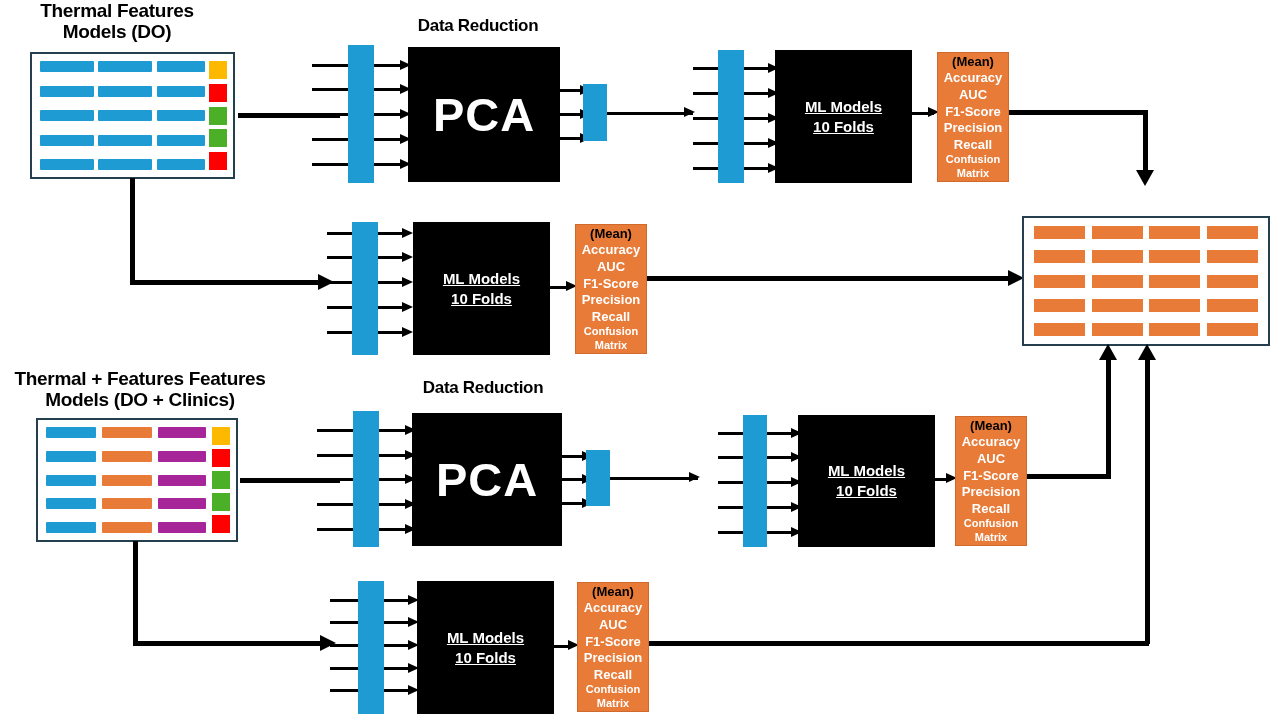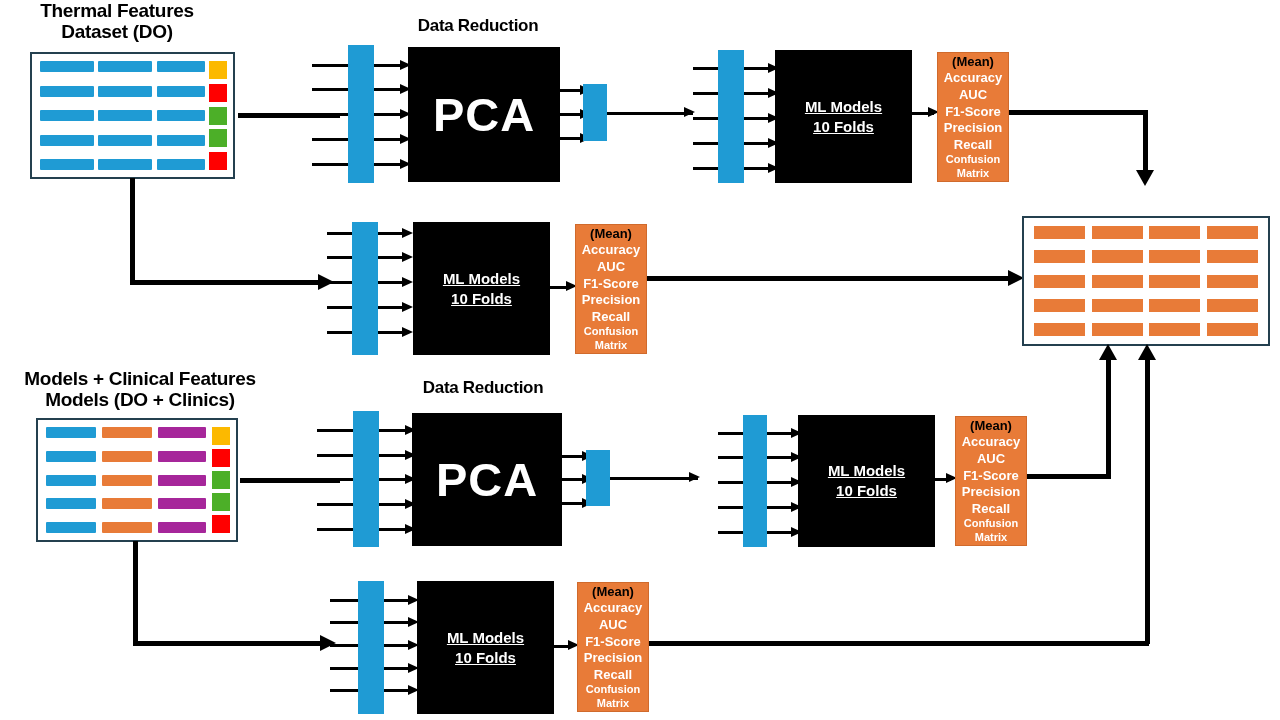--- a/index.html
+++ b/index.html
@@ -64,21 +64,21 @@
            border-bottom:16px solid #000;}
   .feed{position:absolute;background:#000;height:2.6px;}
 </style>
 </head>
 <body>
 
 <div id="canvas">
 
   <div class="lbl" style="left:8px;top:0;width:218px;font-size:19px;">
     <div>Thermal Features</div>
-    <div>Dataset (DO)</div>
+    <div>Models (DO)</div>
   </div>
 
   <div class="dataset" style="left:30px;top:52px;width:205px;height:127px;">
     <div class="ds-grid">
       <div class="ds-col" style="width:54px;">
         <div class="ds-cell" style="background:#1f9bd4;width:54px;height:11px;"></div>
         <div class="ds-cell" style="background:#1f9bd4;width:54px;height:11px;"></div>
         <div class="ds-cell" style="background:#1f9bd4;width:54px;height:11px;"></div>
         <div class="ds-cell" style="background:#1f9bd4;width:54px;height:11px;"></div>
         <div class="ds-cell" style="background:#1f9bd4;width:54px;height:11px;"></div>
@@ -265,21 +265,21 @@
         <div class="ct-cell" style="width:51px;height:13px;"></div>
         <div class="ct-cell" style="width:51px;height:13px;"></div>
         <div class="ct-cell" style="width:51px;height:13px;"></div>
         <div class="ct-cell" style="width:51px;height:13px;"></div>
         <div class="ct-cell" style="width:51px;height:13px;"></div>
       </div>
     </div>
   </div>
 
   <div class="lbl" style="left:0px;top:368px;width:280px;font-size:19px;">
-    <div>Models + Clinical Features</div>
+    <div>Thermal + Features Features</div>
     <div>Models (DO + Clinics)</div>
   </div>
 
   <div class="dataset" style="left:36px;top:418px;width:202px;height:124px;">
     <div class="ds-grid">
       <div class="ds-col" style="width:50px;">
         <div class="ds-cell" style="background:#1f9bd4;width:50px;height:11px;"></div>
         <div class="ds-cell" style="background:#1f9bd4;width:50px;height:11px;"></div>
         <div class="ds-cell" style="background:#1f9bd4;width:50px;height:11px;"></div>
         <div class="ds-cell" style="background:#1f9bd4;width:50px;height:11px;"></div>

